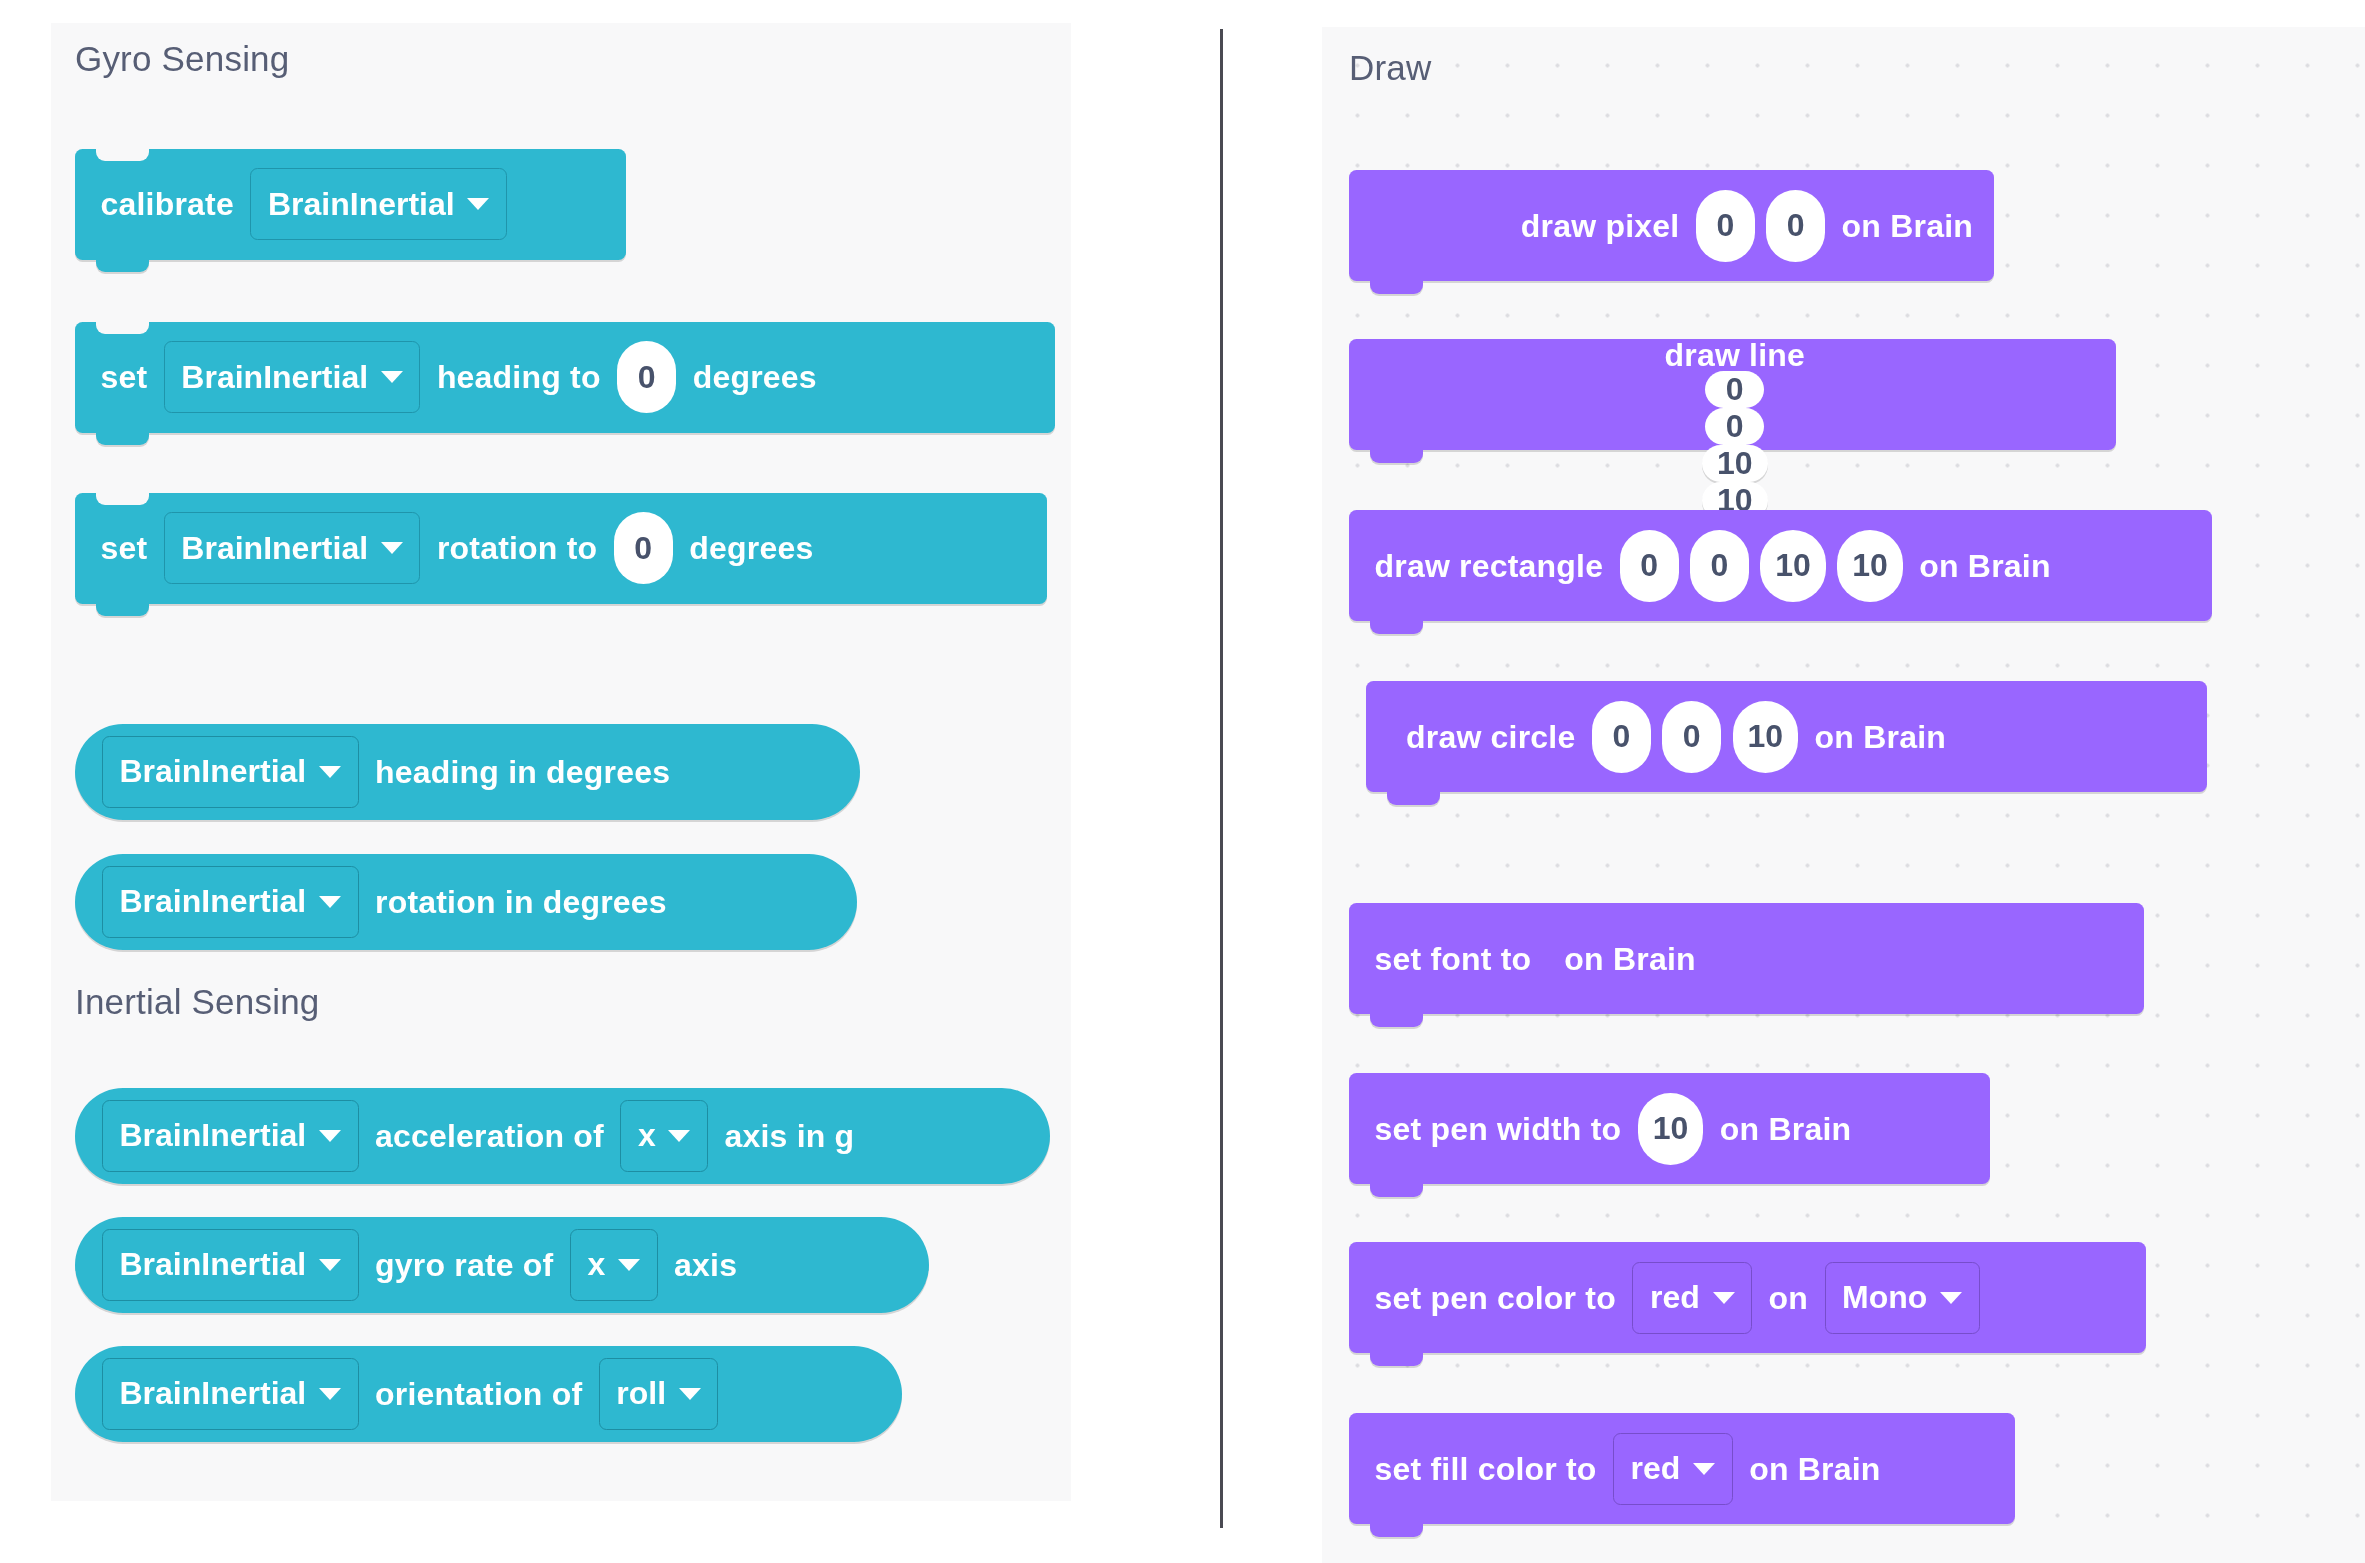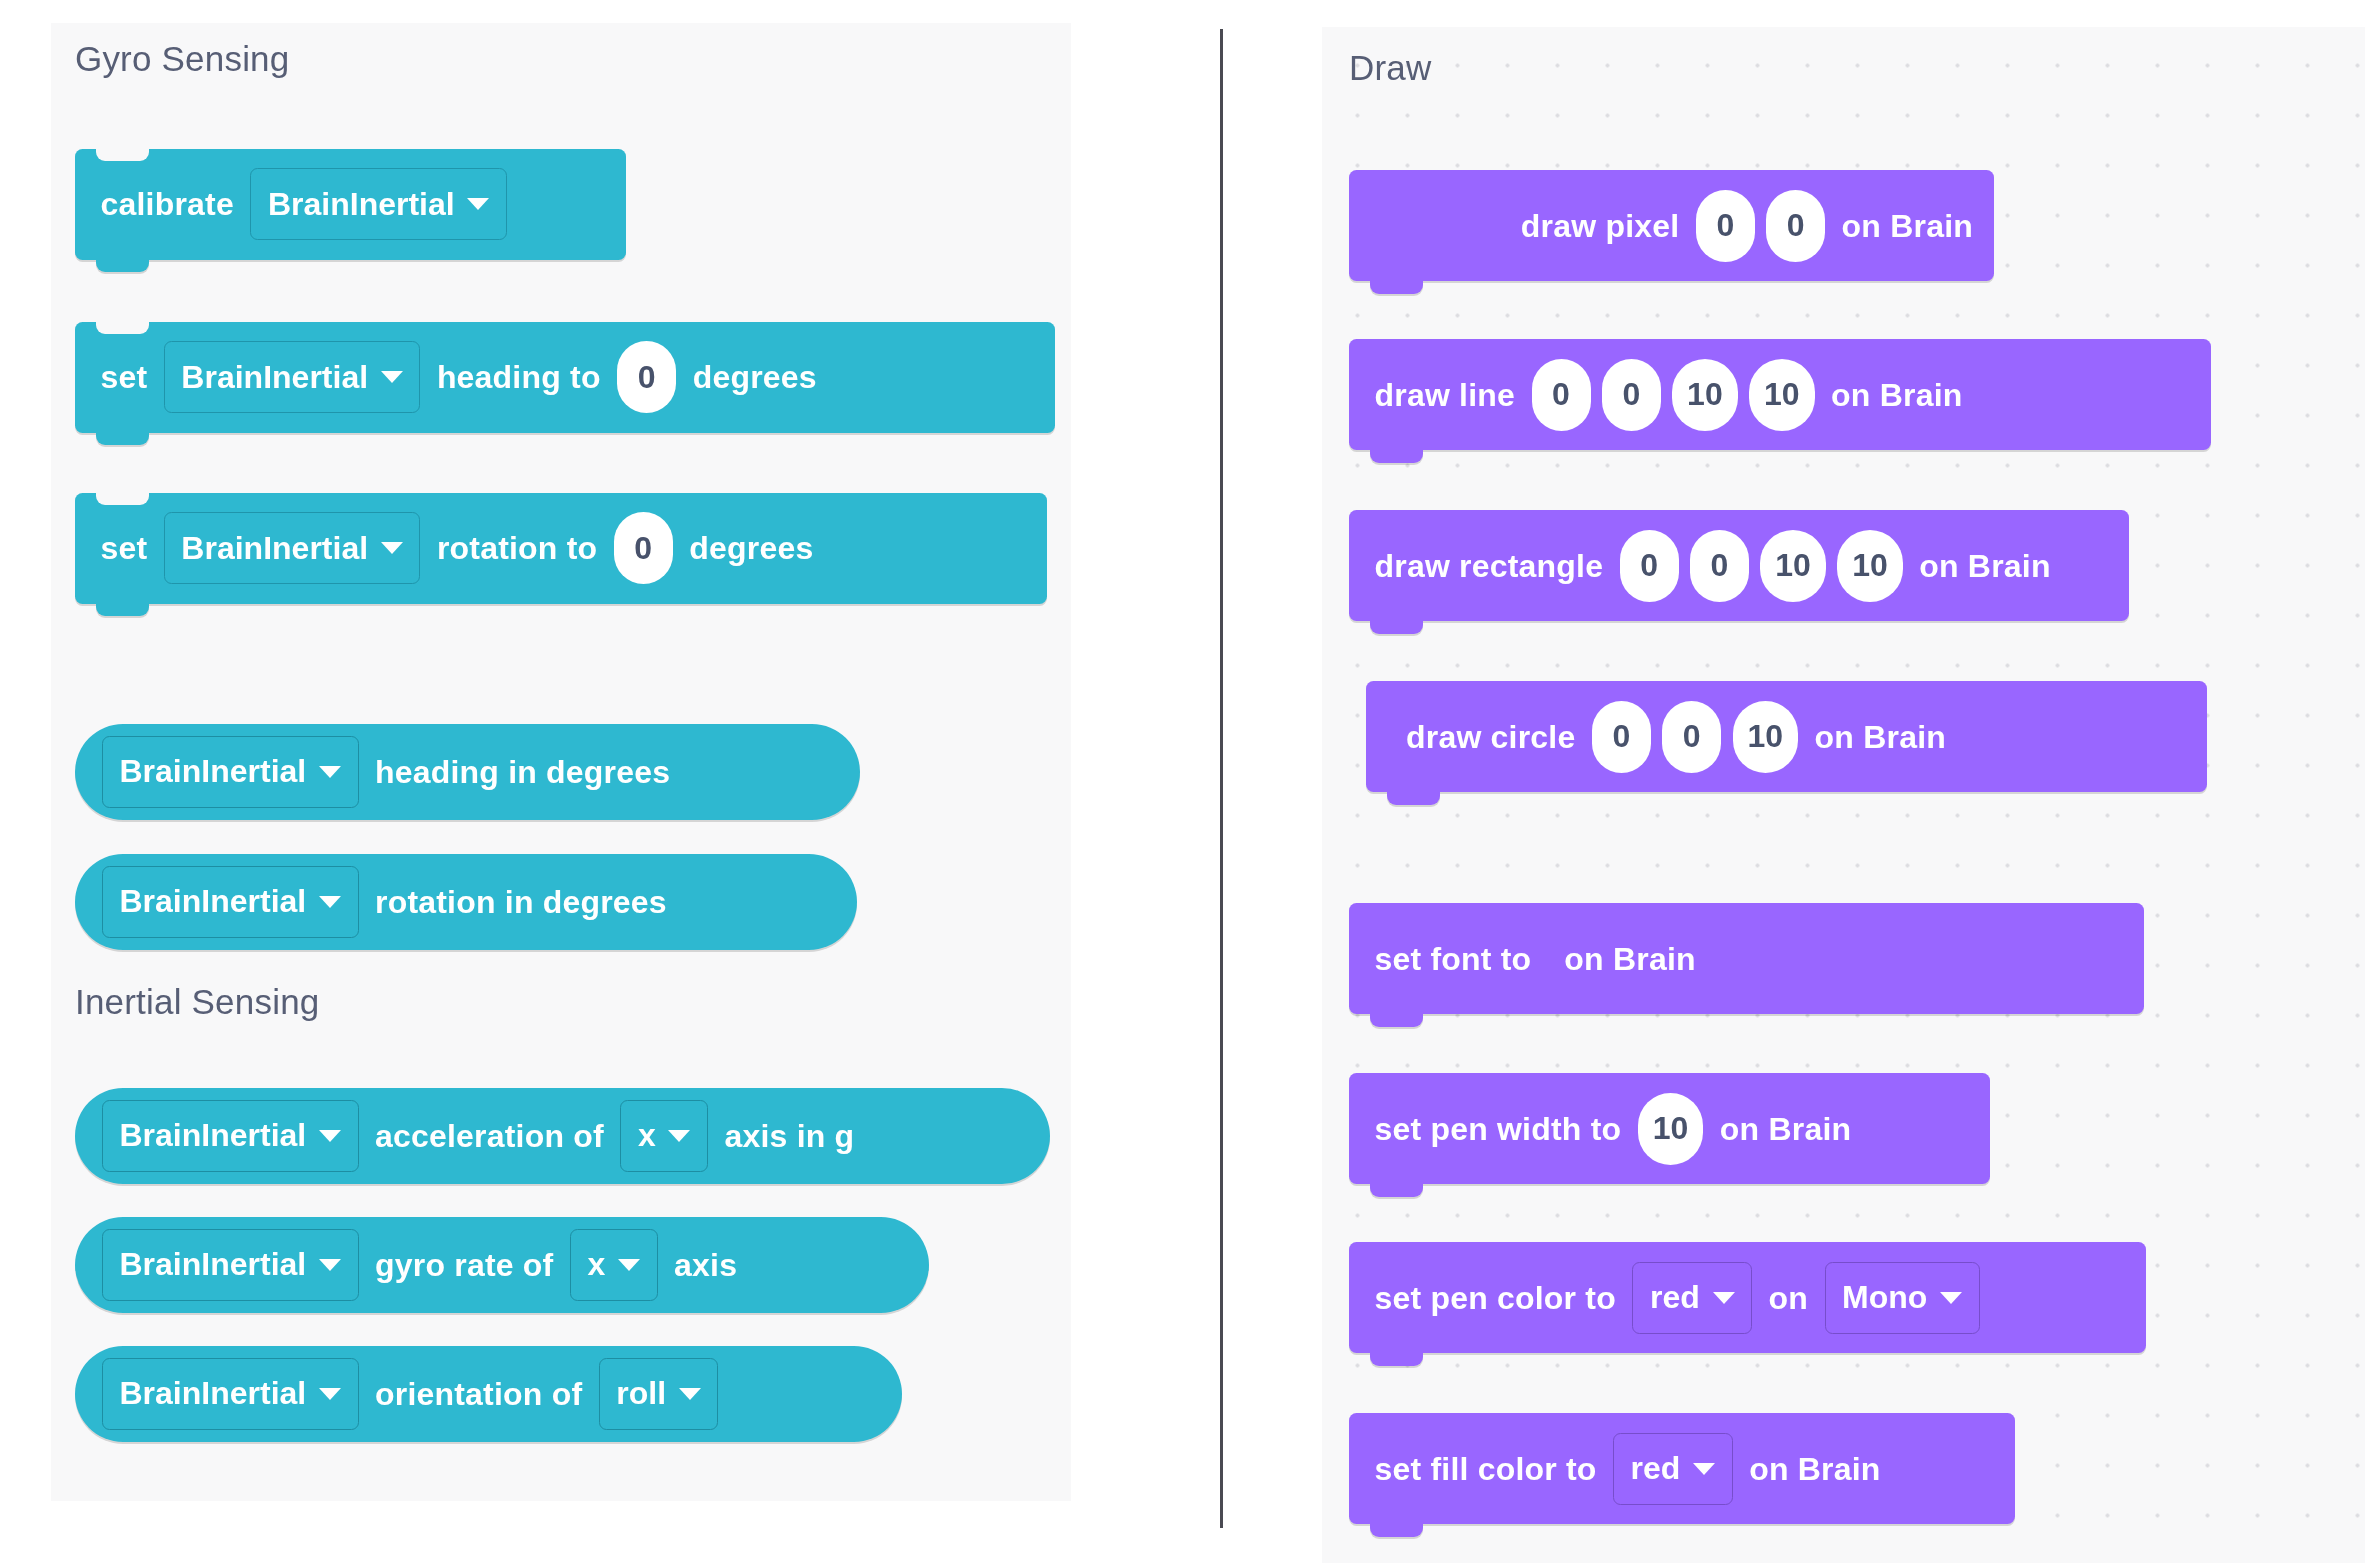--- a/index.html
+++ b/index.html
@@ -246,21 +246,21 @@
       <span class="ntxt">0</span>
     </span>
     <span class="gap-s"></span>
     <span class="numfield">
       <span class="ntxt">0</span>
     </span>
     <span class="gap"></span>
     <span class="lbl">on Brain</span>
   </div>
 
-  <div class="blk stack purple" style="left:27px;top:312px;width:862px;">
+  <div class="blk stack purple" style="left:27px;top:312px;width:767px;flex-direction:column;">
     <span class="lbl">draw line</span>
     <span class="gap"></span>
     <span class="numfield">
       <span class="ntxt">0</span>
     </span>
     <span class="gap-s"></span>
     <span class="numfield">
       <span class="ntxt">0</span>
     </span>
     <span class="gap-s"></span>
@@ -268,21 +268,21 @@
       <span class="ntxt">10</span>
     </span>
     <span class="gap-s"></span>
     <span class="numfield">
       <span class="ntxt">10</span>
     </span>
     <span class="gap"></span>
     <span class="lbl">on Brain</span>
   </div>
 
-  <div class="blk stack purple" style="left:27px;top:483px;width:780px;">
+  <div class="blk stack purple" style="left:27px;top:483px;width:863px;">
     <span class="lbl">draw rectangle</span>
     <span class="gap"></span>
     <span class="numfield">
       <span class="ntxt">0</span>
     </span>
     <span class="gap-s"></span>
     <span class="numfield">
       <span class="ntxt">0</span>
     </span>
     <span class="gap-s"></span>

